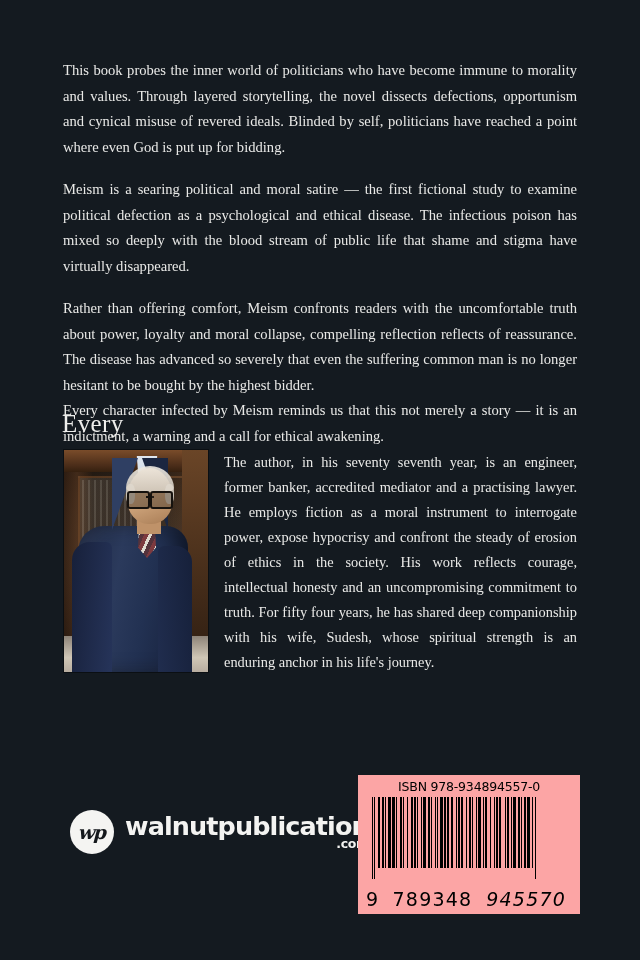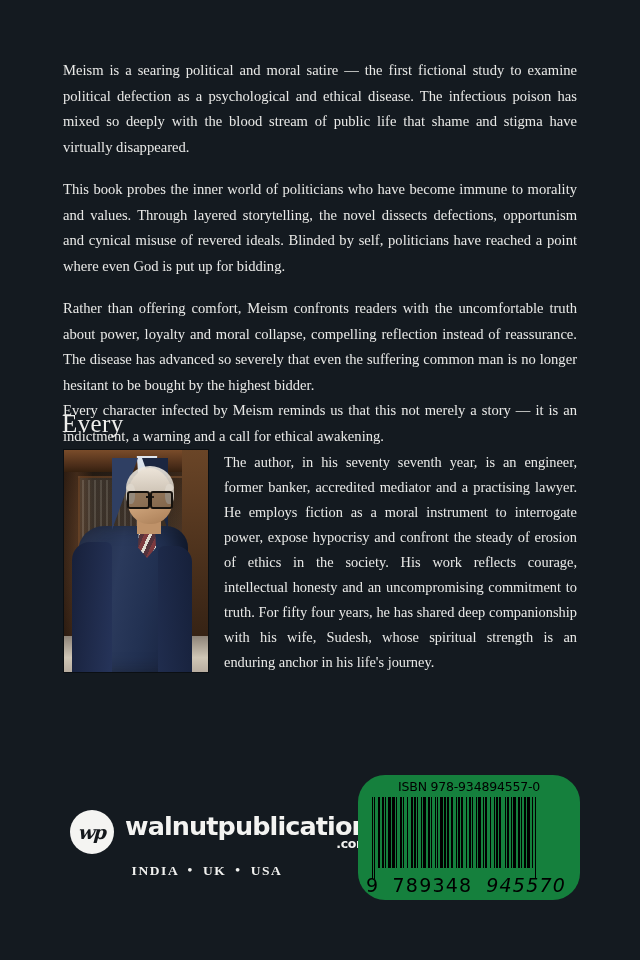--- a/index.html
+++ b/index.html
@@ -338,25 +338,24 @@
     position: relative;
     top: -1px;
   }
 
   
   .barcode-box {
     position: absolute;
     left: 358px;
     top: 775px;
     width: 222px;
-    height: 125px;
-    background: #15803d;
+    height: 139px;
+    background: #fca5a5;
     padding: 0;
     box-sizing: border-box;
-    border-radius: 27px;
   }
   .isbn-label {
     position: absolute;
     left: 0;
     right: 0;
     top: 4px;
     text-align: center;
     color: #000;
     font-family: "DejaVu Sans", "Liberation Sans", sans-serif;
     font-size: 12.5px;
@@ -394,23 +393,23 @@
   .digits .d-lead { padding-left: 2px; }
   .digits .d-left { letter-spacing: 1.2px; }
   .digits .d-right { letter-spacing: 1.2px; padding-right: 8px; font-style: italic; }
 </style>
 </head>
 <body>
 
 <div class="cover">
 
   <div class="blurb">
+    <p class="para">This book probes the inner world of politicians who have become immune to morality and values. Through layered storytelling, the novel dissects defections, opportunism and cynical misuse of revered ideals. Blinded by self, politicians have reached a point where even God is put up for bidding.</p>
     <p class="para">Meism is a searing political and moral satire — the first fictional study to examine political defection as a psychological and ethical disease. The infectious poison has mixed so deeply with the blood stream of public life that shame and stigma have virtually disappeared.</p>
-    <p class="para">This book probes the inner world of politicians who have become immune to morality and values. Through layered storytelling, the novel dissects defections, opportunism and cynical misuse of revered ideals. Blinded by self, politicians have reached a point where even God is put up for bidding.</p>
-    <p class="para tight">Rather than offering comfort, Meism confronts readers with the uncomfortable truth about power, loyalty and moral collapse, compelling reflection instead of reassurance. The disease has advanced so severely that even the suffering common man is no longer hesitant to be bought by the highest bidder.</p>
+    <p class="para tight">Rather than offering comfort, Meism confronts readers with the uncomfortable truth about power, loyalty and moral collapse, compelling reflection reflects of reassurance. The disease has advanced so severely that even the suffering common man is no longer hesitant to be bought by the highest bidder.</p>
     <p class="para"> Every character infected by Meism reminds us that this not merely a story — it is an indictment, a warning and a call for ethical awakening.</p>
   </div>
 
   <div class="author-name">Every</div>
 
   <div class="author-photo">
     <div class="photo-scene">
       <div class="cab-top"></div>
       <div class="cab-glass"></div>
       <div class="curtain"></div>
@@ -445,27 +444,20 @@
   <div class="publisher">
     <div class="pub-row">
       <div class="pub-mark">
         <span class="pub-mark-text">wp</span>
       </div>
       <div class="pub-word-wrap">
         <div class="pub-word">walnutpublication</div>
         <div class="pub-tld">.com</div>
       </div>
     </div>
-    <div class="pub-countries">
-      <span>INDIA</span>
-      <span class="dot">•</span>
-      <span>UK</span>
-      <span class="dot">•</span>
-      <span>USA</span>
-    </div>
   </div>
 
   <div class="barcode-box">
     <div class="isbn-label">ISBN 978-934894557-0</div>
     <div class="bars">
         <span style="width: 1.08px;"></span>
         <span style="width: 1.08px; background: transparent;"></span>
         <span style="width: 1.08px;"></span>
         <span style="width: 3.24px; background: transparent;"></span>
         <span class="short" style="width: 1.08px;"></span>

